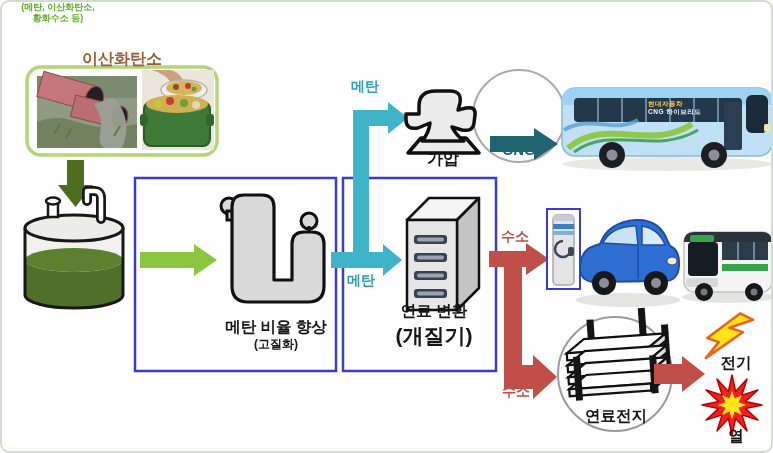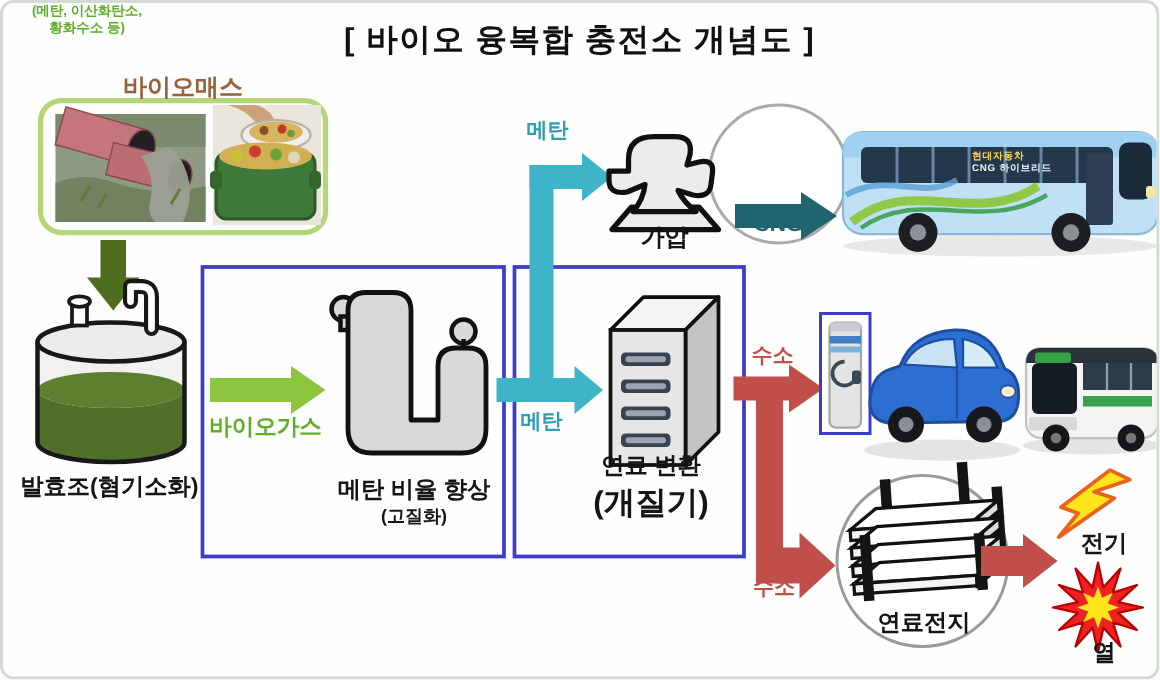--- a/index.html
+++ b/index.html
@@ -236,26 +236,23 @@
   <g transform="rotate(10 728 334)">
     <polygon points="734,310 706,340 718,342 708,360 740,328 726,326 748,314" fill="#ffe519" stroke="#e8641e" stroke-width="2.5" stroke-linejoin="round"></polygon>
   </g>
 
   <g>
     <polygon points="730,373 733.6,389.5 745,377 739.9,393.1 756,388 743.5,399.4 760,403 743.5,406.6 756,418 739.9,412.9 745,429 733.6,416.5 730,433 726.4,416.5 715,429 720.1,412.9 704,418 716.5,406.6 700,403 716.5,399.4 704,388 720.1,393.1 715,377 726.4,389.5" fill="#ee2222" stroke="#b80000" stroke-width="1.5" stroke-linejoin="round"></polygon>
     <polygon points="730,389 732.7,396.5 739.9,393.1 736.5,400.3 744,403 736.5,405.7 739.9,412.9 732.7,409.5 730,417 727.3,409.5 720.1,412.9 723.5,405.7 716,403 723.5,400.3 720.1,393.1 727.3,396.5" fill="#ffe519"></polygon>
   </g>
 </svg>
 
-  <div id="title" class="lbl">[ 바이오 융복합 충전소 개념도 ]</div>
-
-  <div id="biomass-label" class="lbl ctr">바이오매스</div>
-  <div id="fermenter-label" class="lbl ctr">발효조(혐기소화)</div>
-
-  <div id="biogas-label" class="lbl ctr">바이오가스</div>
+
+  <div id="biomass-label" class="lbl ctr">이산화탄소</div>
+
   <div id="biogas-sub">
     <span>(메탄, 이산화탄소,</span><br>
     <span>황화수소 등)</span>
   </div>
 
   <div id="upgrader-label" class="lbl ctr">메탄 비율 향상</div>
   <div id="upgrader-sub" class="lbl ctr">(고질화)</div>
 
   <div id="methane-top-label" class="lbl">메탄</div>
   <div id="methane-mid-label" class="lbl">메탄</div>

